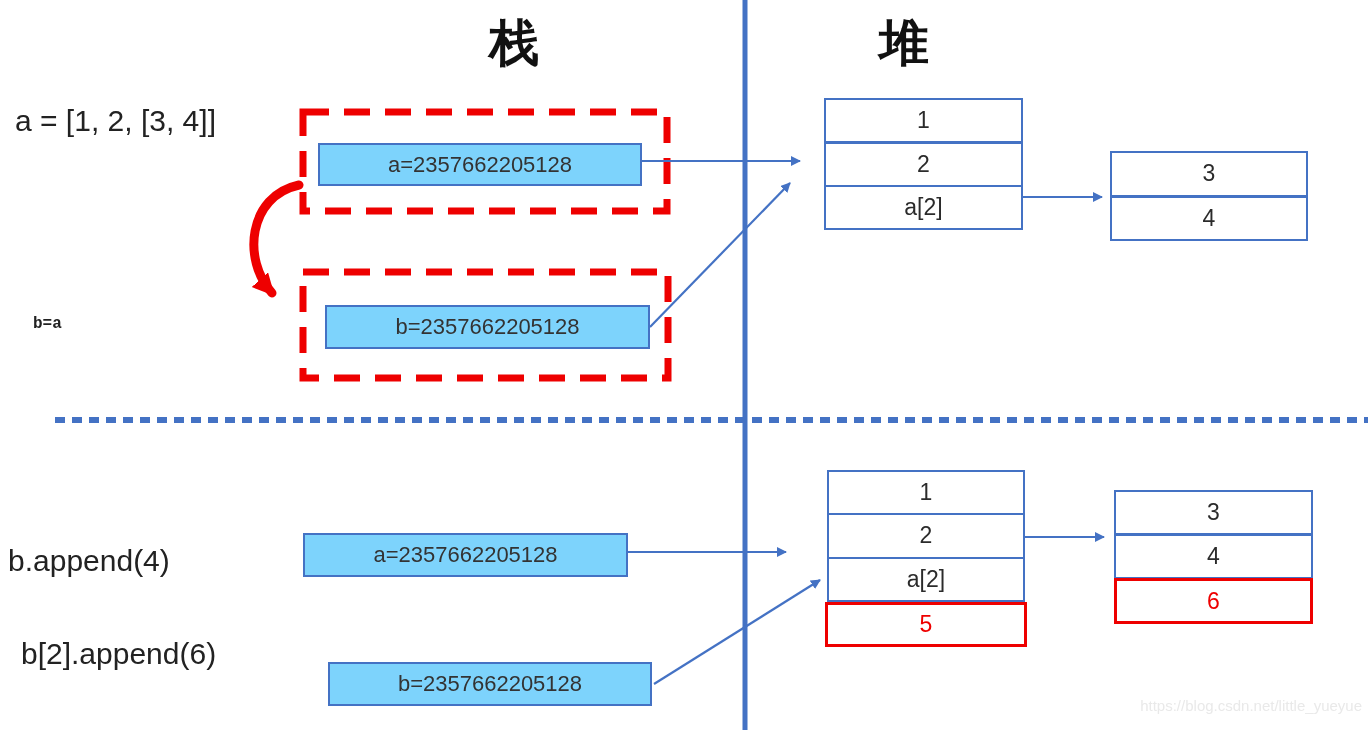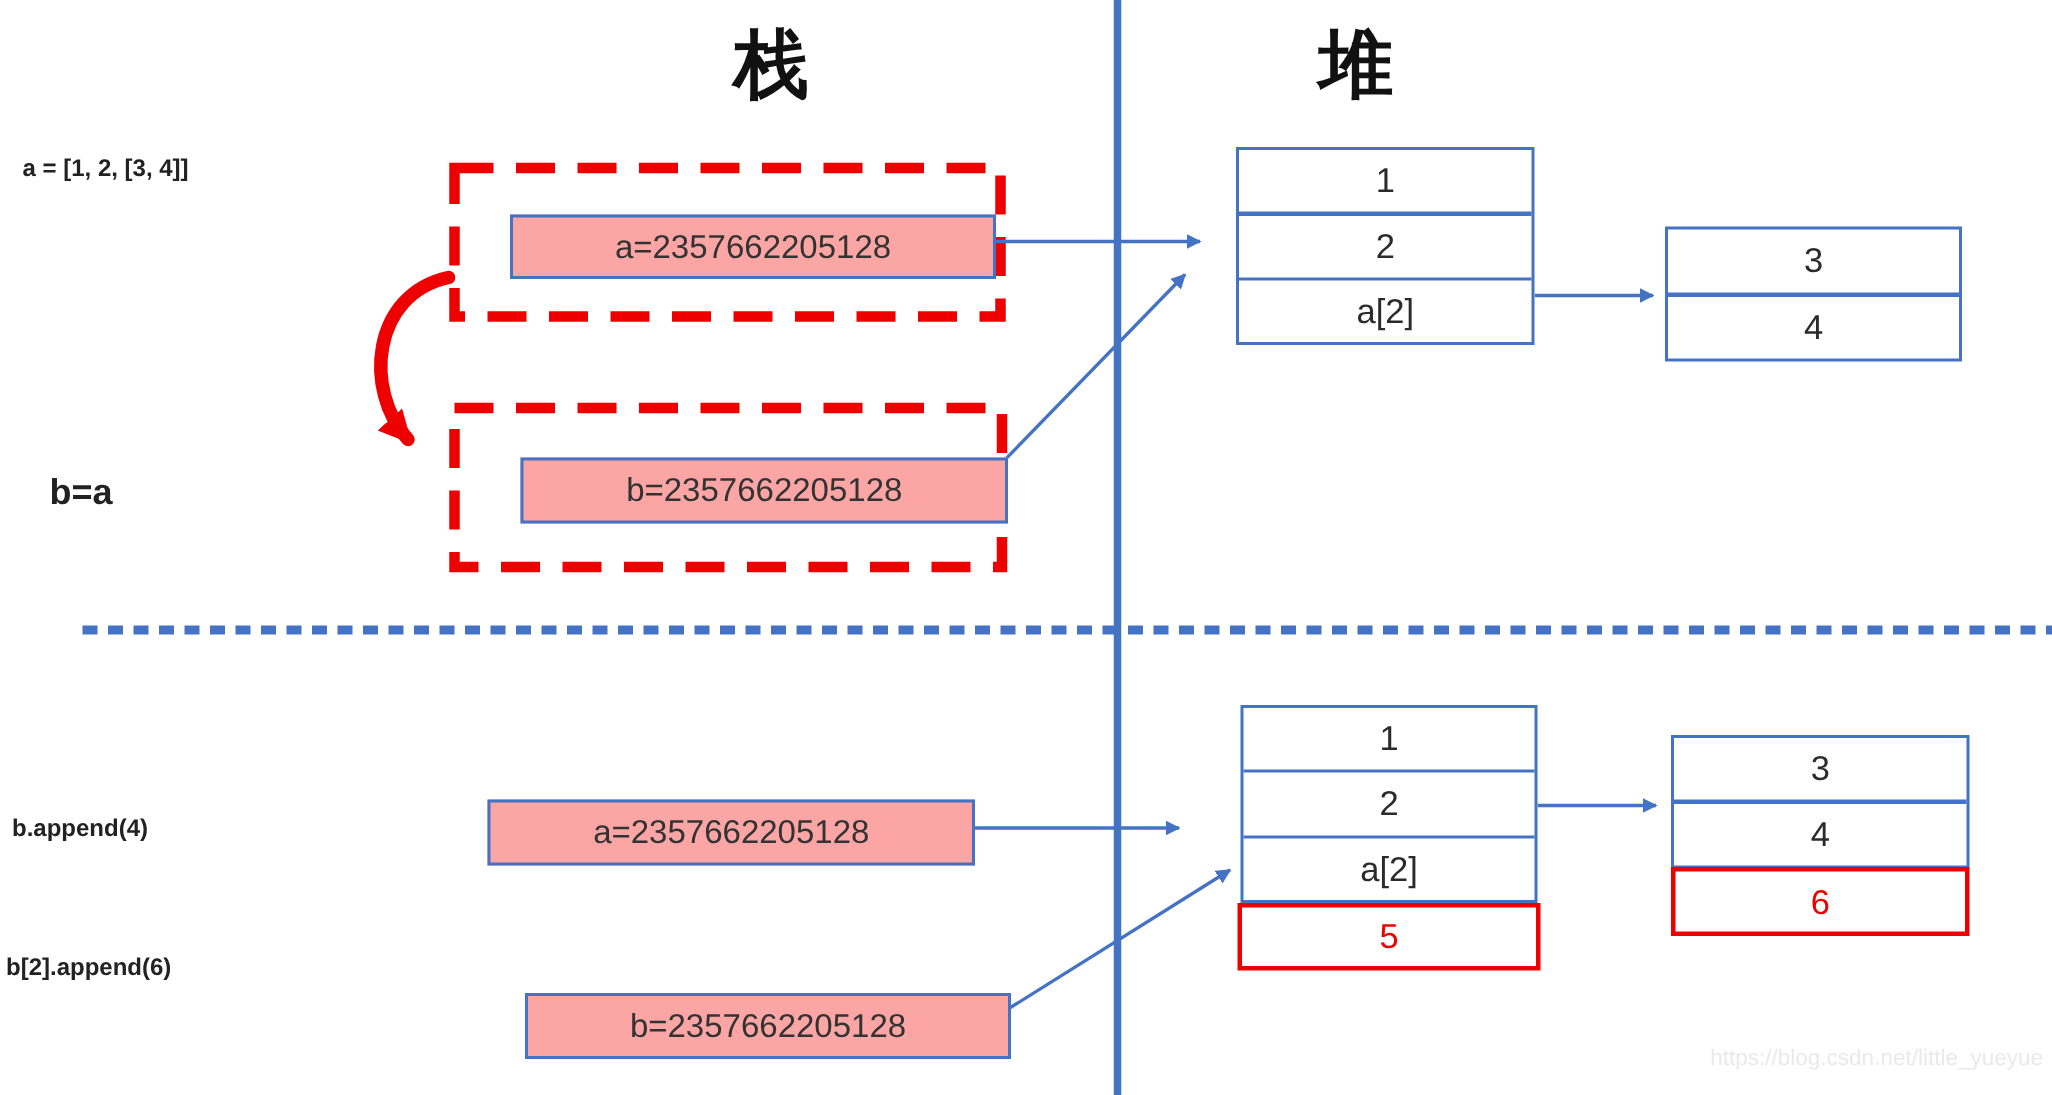--- a/index.html
+++ b/index.html
@@ -3,26 +3,26 @@
 <meta charset="utf-8">
 <style>
   html,body{margin:0;padding:0;background:#ffffff;}
   .canvas{
     position:relative;width:1368px;height:730px;background:#ffffff;overflow:hidden;
     font-family:"Liberation Sans","DejaVu Sans",sans-serif;color:#1a1a1a;
   }
   .layer{position:absolute;left:0;top:0;width:1368px;height:730px;pointer-events:none;}
   .abs{position:absolute;}
   .title{font-size:50px;font-weight:700;color:#111;text-align:center;letter-spacing:2px;}
-  .side-label{font-size:16px;color:#222;font-weight:700;white-space:nowrap;}
-  .side-label.bold{font-weight:700;font-size:24px;}
+  .side-label{font-size:30px;color:#222;font-weight:400;white-space:nowrap;}
+  .side-label.bold{font-weight:700;font-size:16px;font-family:Liberation Mono, monospace;}
   .vbox{
-    position:absolute;border:2px solid #4472C4;background:#fca5a5;
+    position:absolute;border:2px solid #4472C4;background:#7dd3fc;
     display:flex;align-items:center;justify-content:center;
-    font-size:22px;color:#333;box-sizing:border-box;white-space:nowrap;margin-left:22px;
+    font-size:22px;color:#333;box-sizing:border-box;white-space:nowrap;
   }
   .heap-list{
     position:absolute;border:2px solid #4472C4;background:#fff;box-sizing:border-box;
     display:flex;flex-direction:column;
   }
   .heap-cell{
     flex:1;display:flex;align-items:center;justify-content:center;
     font-size:23px;color:#2b2b2b;box-sizing:border-box;
   }
   .heap-cell.divider{border-bottom:3px solid #4472C4;}
@@ -67,21 +67,21 @@
     <line x1="654" y1="684" x2="820" y2="580" stroke="#4472C4" stroke-width="2.2" marker-end="url(#arrow-blue)"></line>
     <line x1="1025" y1="537" x2="1104" y2="537" stroke="#4472C4" stroke-width="2.2" marker-end="url(#arrow-blue)"></line>
   </svg>
 
   <div class="abs title" style="left:415px;top:10px;width:200px;">栈</div>
   <div class="abs title" style="left:805px;top:10px;width:200px;">堆</div>
 
   <div class="abs side-label" style="left:15px;top:104px;">a = [1, 2, [3, 4]]</div>
   <div class="abs side-label bold" style="left:33px;top:315px;">b=a</div>
   <div class="abs side-label" style="left:8px;top:544px;">b.append(4)</div>
-  <div class="abs side-label" style="left:4px;top:637px;">b[2].append(6)</div>
+  <div class="abs side-label" style="left:21px;top:637px;">b[2].append(6)</div>
 
   <div class="vbox" style="left:318px;top:143px;width:324px;height:43px;">a=2357662205128</div>
   <div class="vbox" style="left:325px;top:305px;width:325px;height:44px;">b=2357662205128</div>
 
   <div class="vbox" style="left:303px;top:533px;width:325px;height:44px;">a=2357662205128</div>
   <div class="vbox" style="left:328px;top:662px;width:324px;height:44px;">b=2357662205128</div>
 
   <div class="heap-list" style="left:824px;top:98px;width:199px;height:132px;">
     <div class="heap-cell divider">1</div>
     <div class="heap-cell" style="border-bottom:2px solid #4472C4;">2</div>

